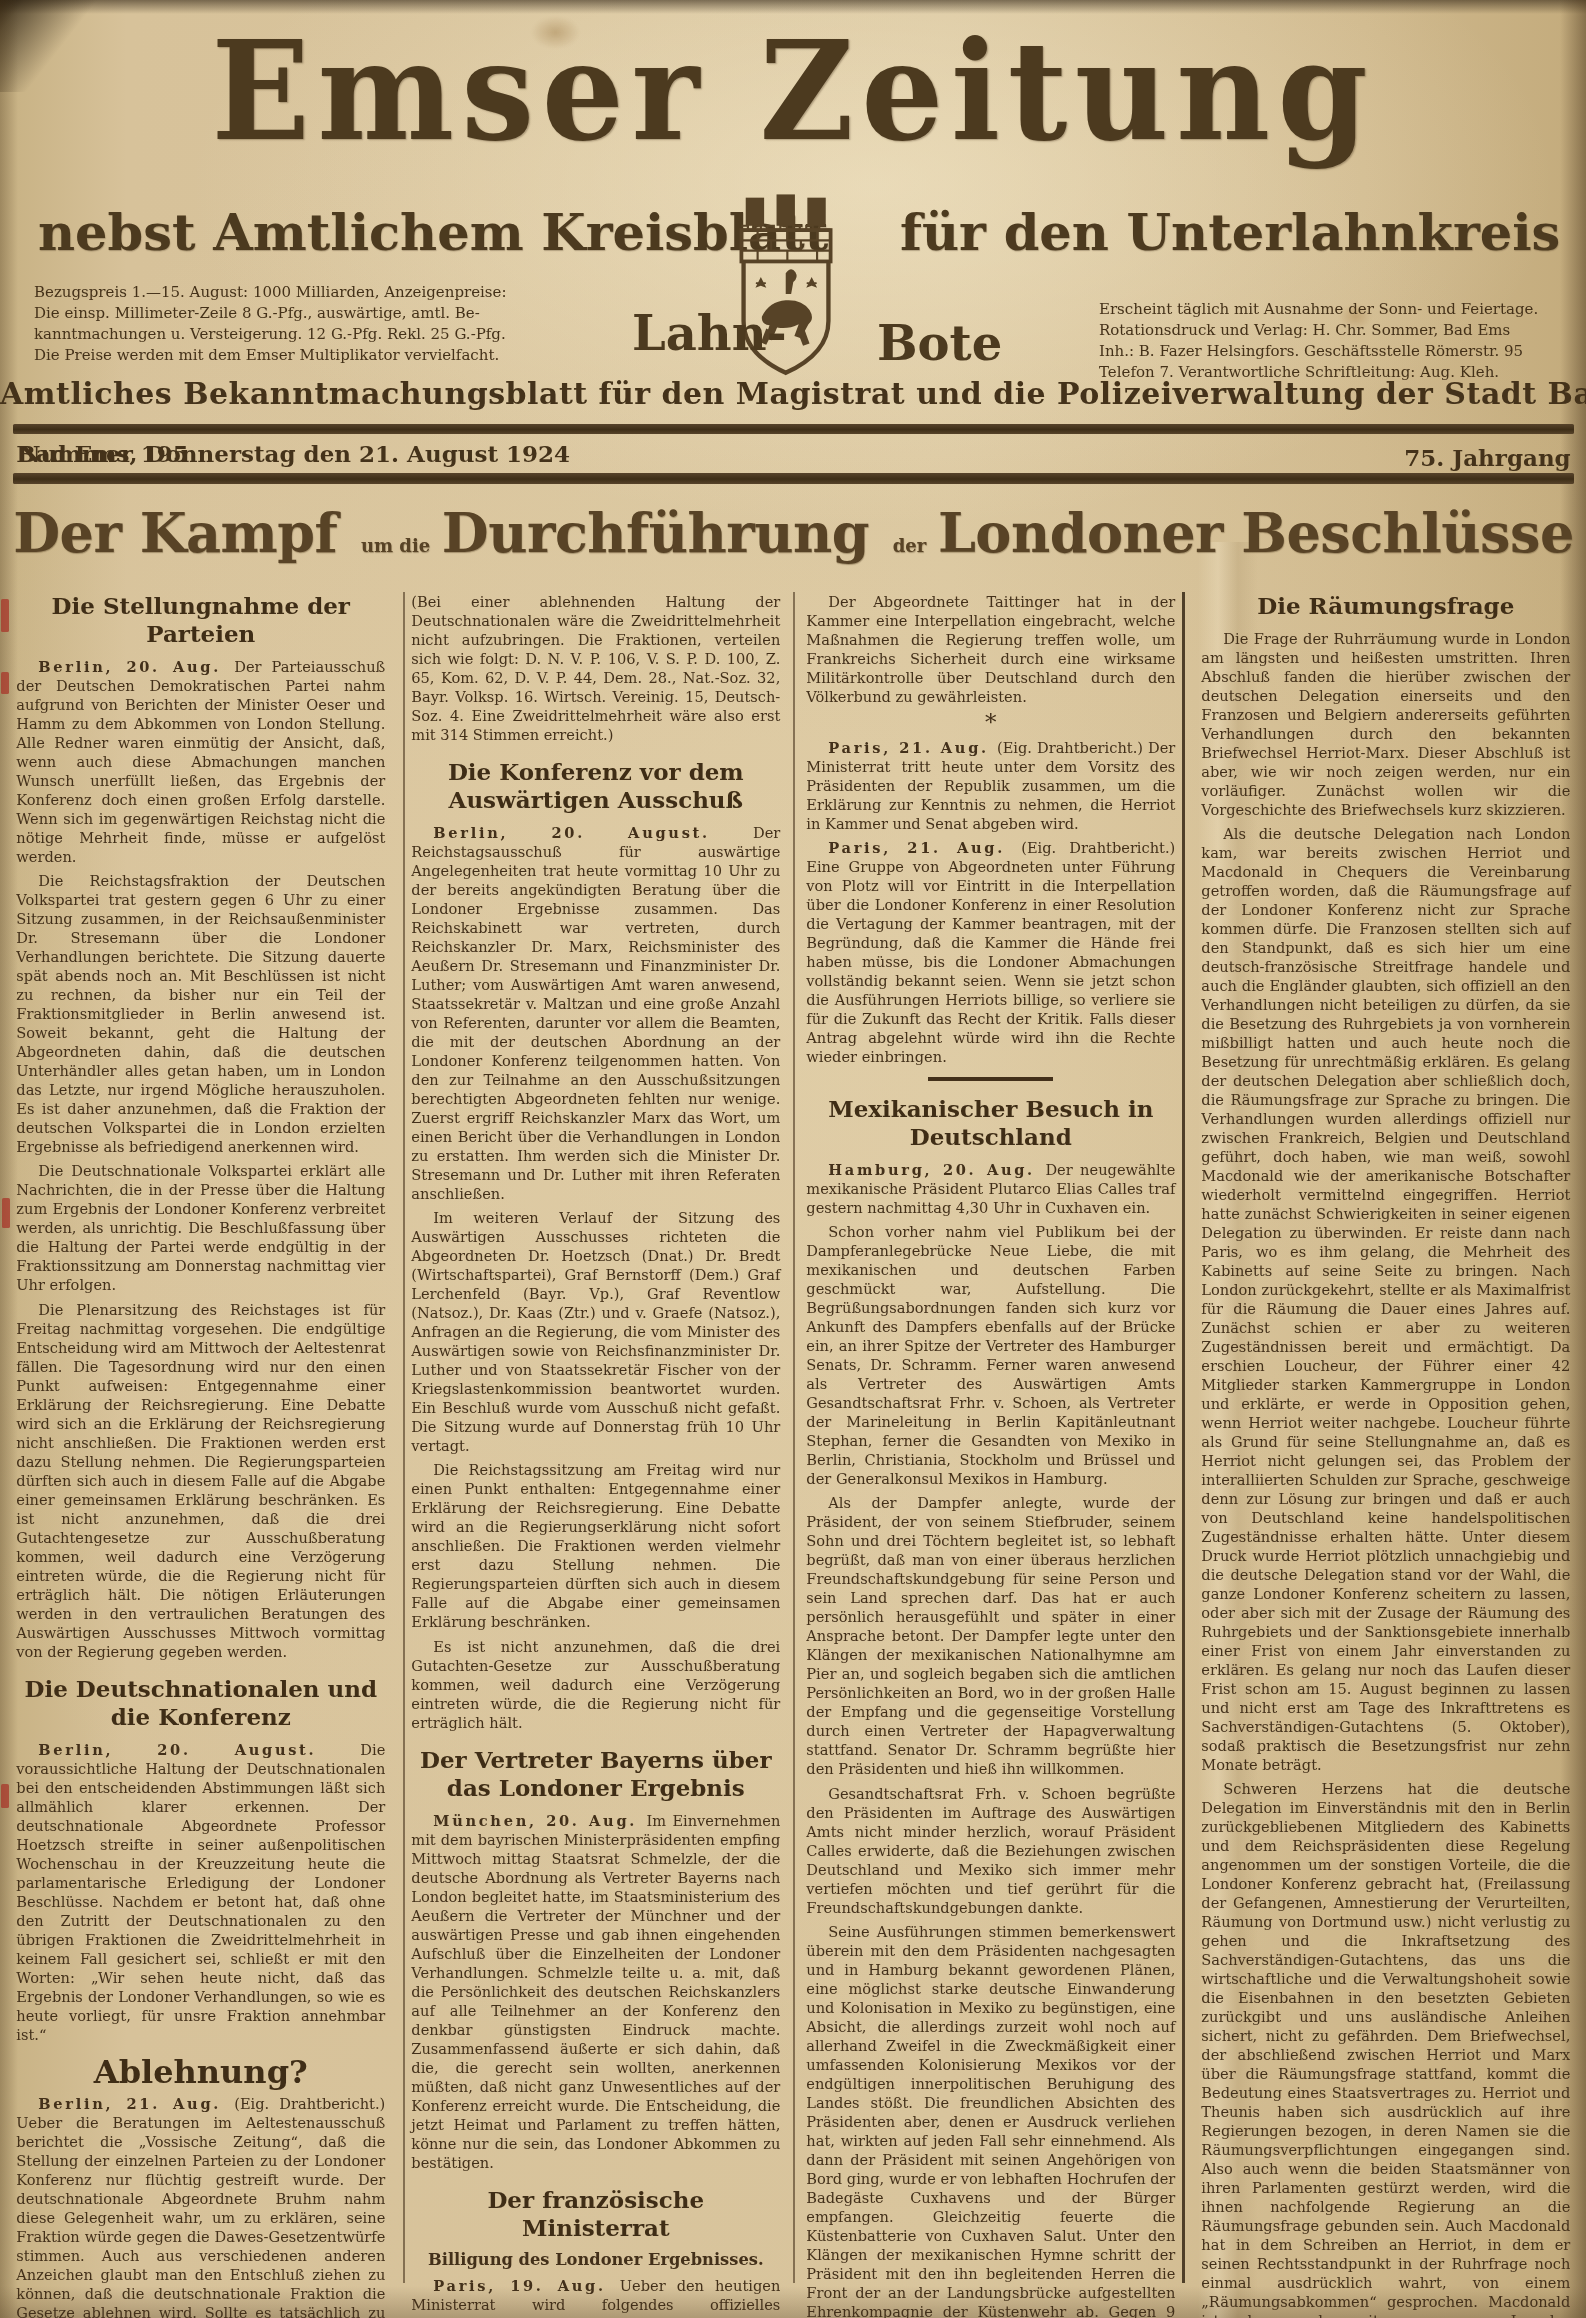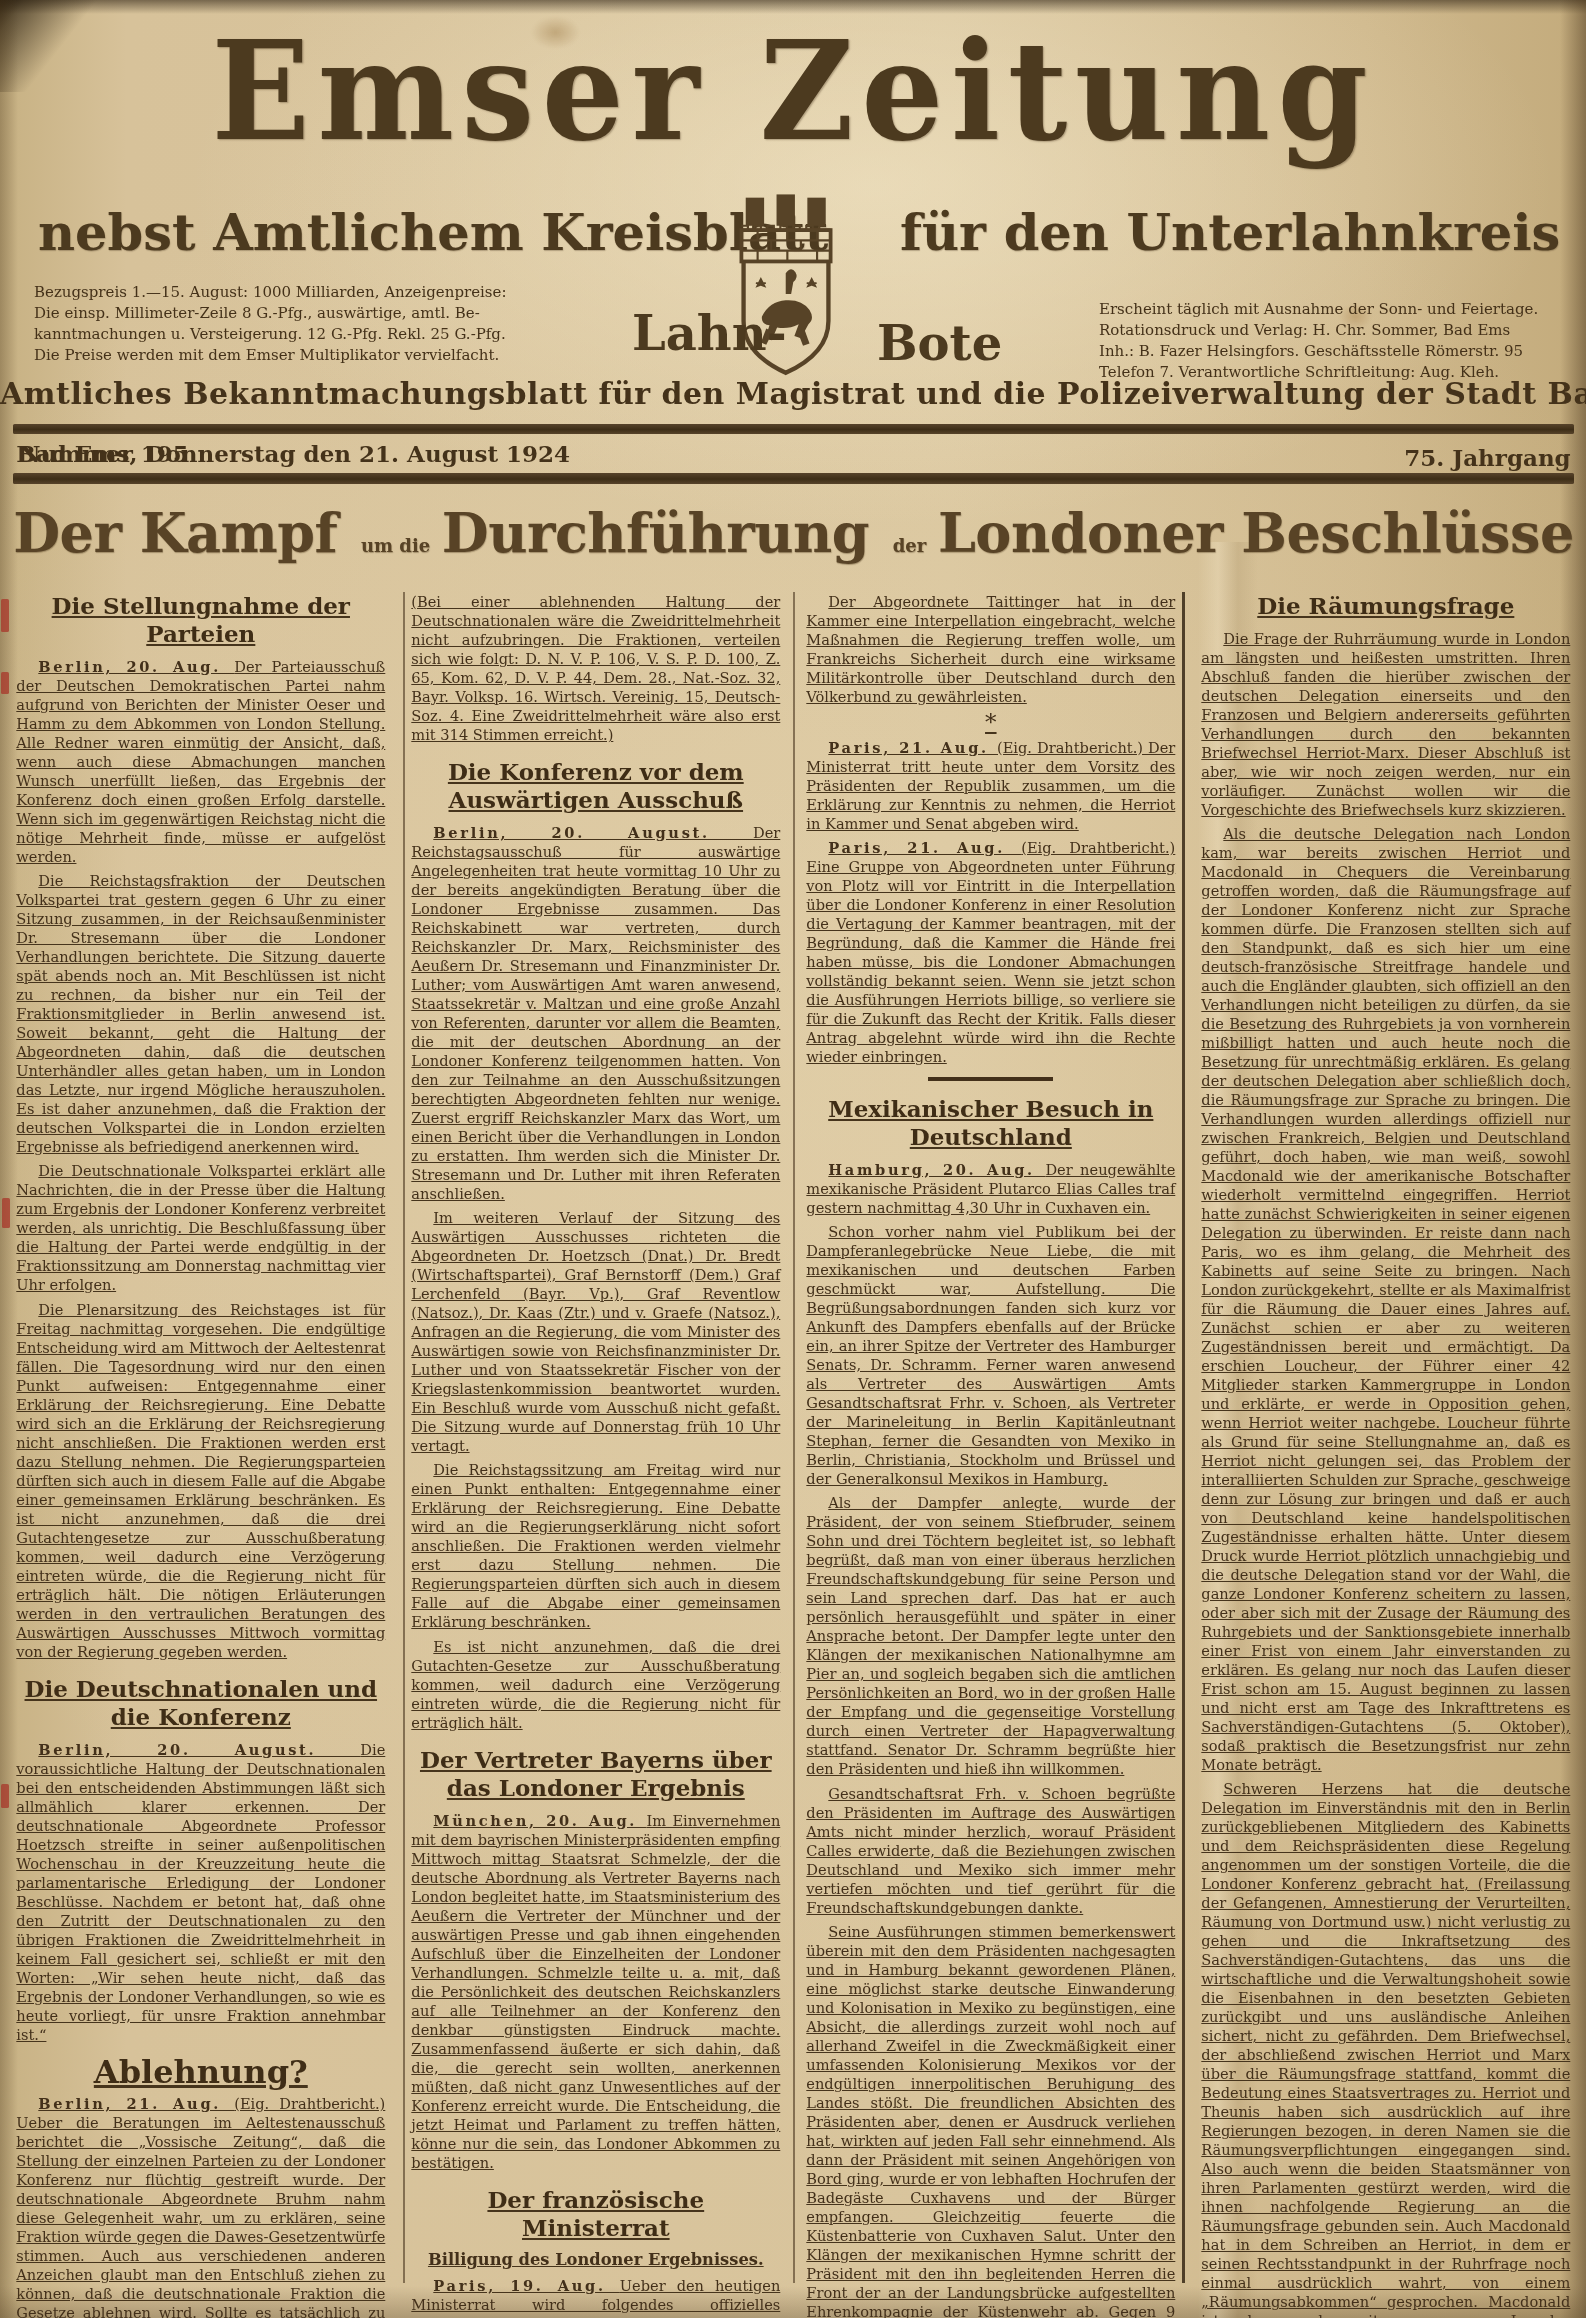--- a/index.html
+++ b/index.html
@@ -48,21 +48,21 @@
   #dateline-date{position:absolute;left:0;width:100%;top:0;}
   #dateline-volume{position:absolute;right:0;top:4px;}
 
   
   #headline{position:absolute;left:0;top:501px;width:100%;text-align:center;white-space:nowrap;color:#584326;
     text-shadow:0.5px 0.5px 1.1px rgba(80,60,30,.4);font-weight:bold;}
   #headline .hl-big{font-size:54px;letter-spacing:-0.5px;}
   #headline .hl-small{font-size:18px;padding:0 5.4px;}
 
   
-  #columns{position:absolute;left:16.3px;top:592px;width:1554px;height:1708px;display:flex;gap:26px;text-decoration:underline;}
+  #columns{position:absolute;left:16.3px;top:592px;width:1554px;height:1708px;display:flex;gap:26px;}
   .col{width:369px;flex:0 0 369px;text-align:justify;font-size:14.6px;line-height:19px;color:#43301a;}
   .col p{margin:0 0 5.4px 0;text-indent:22px;}
   .col p.noindent{text-indent:0;}
   .col-heading{font-size:23px;line-height:28px;font-weight:bold;text-align:center;margin:14px 0 8.7px 0;color:#3f2d16;}
   .col-heading.first{margin-top:0;}
   .col-heading.xl{font-size:32px;}
   .col-subheading{font-size:16.3px;font-weight:bold;text-align:center;margin:2.2px 0 6.5px 0;}
   .star-sep{text-align:center;font-size:23px;line-height:23px;margin:3.3px 0;text-indent:0;}
   .divider{width:125px;height:3.8px;background:#43301a;margin:11px auto 11px auto;}
   .dateline{font-weight:bold;letter-spacing:2.7px;}

